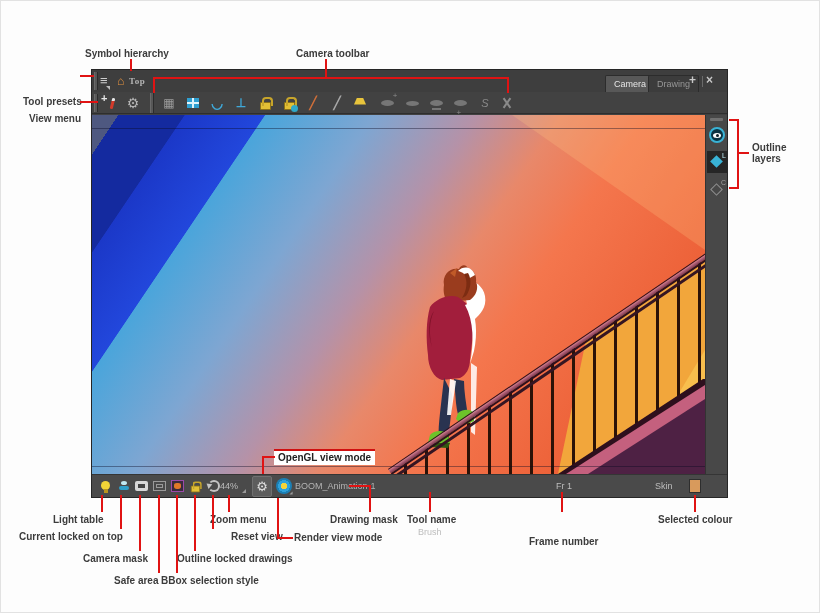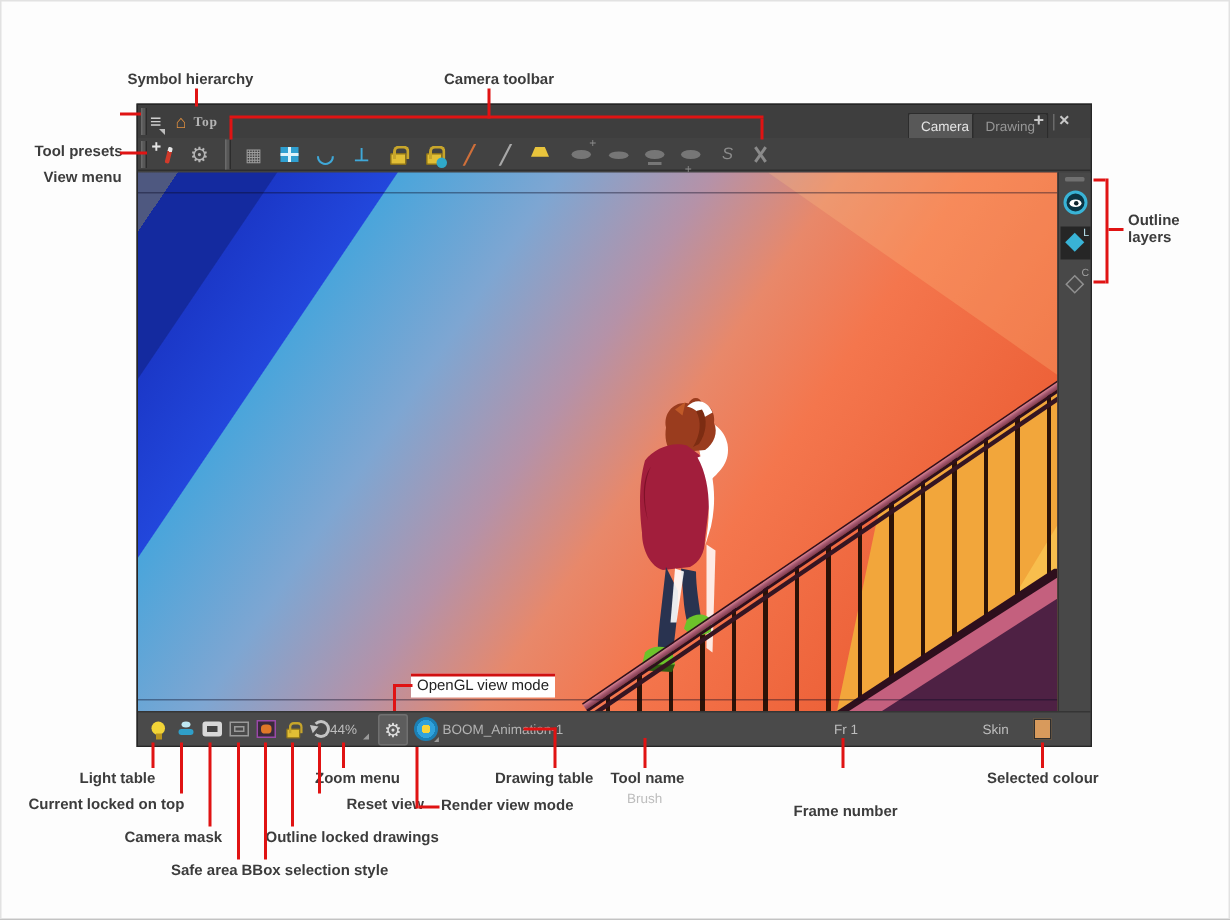--- a/index.html
+++ b/index.html
@@ -82,21 +82,21 @@
   .bboxico { position:relative; width:13px; height:12px; border:1px solid #9a4aa8; background:#3a2a3c; }
   .bboxico:after { content:""; position:absolute; left:2px; top:2px; width:7px; height:6px; border-radius:40%; background:#e07828; }
   .locksm { transform:scale(.85); }
   .resetico { position:relative; width:12px; height:12px; border:2px solid #c4c4c4; border-radius:50%; border-left-color:transparent; }
   .resetico:after { content:""; position:absolute; left:-4px; top:0px; width:0; height:0; border-top:3px solid transparent; border-bottom:3px solid transparent; border-right:5px solid #c4c4c4; transform:rotate(40deg); }
   .ddcaret { position:absolute; width:0; height:0; border-left:4px solid transparent; border-bottom:4px solid #9a9a9a; }
   .gearbtn { position:absolute; left:160px; top:1px; width:20px; height:21px; background:#5d5d5d; border:1px solid #707070; border-radius:2px; color:#dedede; font-size:13px; line-height:19px; text-align:center; }
   .renderbtn { position:absolute; left:184px; top:3px; width:16px; height:16px; border-radius:50%;
       background:radial-gradient(circle at 50% 50%, #f5d43a 0 3px, #2fa2dc 3px 6px, #1b7fb4 6px 8px); }
   .swatch { position:absolute; width:12px; height:14px; border:1px solid #2e2e2e; }
-  .opengl-box { position:absolute; background:#fff; border-top:2px solid #d01010; padding:1px 4px 2px 4px; font-size:10px; color:#222; white-space:nowrap; }
+  .opengl-box { position:absolute; background:#fff; border-top:2px solid #d01010; padding:1px 4px 2px 4px; font-size:10px; color:#222; white-space:nowrap;font-weight:bold; }
 </style>
 </head>
 <body>
 
 <div id="page">
 
   <div id="panel">
 
     <div class="row-header">
       <div class="grip" style="left:2px; top:2px; height:18px;"></div>
@@ -249,21 +249,21 @@
   </div>
 
   <div class="lbl" style="left:84px; top:47px;">Symbol hierarchy</div>
   <div class="lbl" style="left:295px; top:47px;">Camera toolbar</div>
   <div class="lbl" style="left:28px; top:69px;margin-top:43px;">View menu</div>
   <div class="lbl" style="left:22px; top:95px;">Tool presets</div>
   <div class="lbl wrap" style="left:751px; top:141px; width:52px;">Outline layers</div>
   <div class="opengl-box" style="left:273px; top:448px;">OpenGL view mode</div>
   <div class="lbl" style="left:52px; top:513px;">Light table</div>
   <div class="lbl" style="left:209px; top:513px;">Zoom menu</div>
-  <div class="lbl" style="left:329px; top:513px;">Drawing table</div>
+  <div class="lbl" style="left:329px; top:513px;">Drawing mask</div>
   <div class="lbl" style="left:406px; top:513px;">Tool name</div>
   <div class="lbl" style="left:528px; top:513px;margin-top:22px;">Frame number</div>
   <div class="lbl" style="left:657px; top:513px;">Selected colour</div>
   <div class="lbl" style="left:18px; top:530px;">Current locked on top</div>
   <div class="lbl" style="left:192px; top:530px;padding-left:38px;">Reset view</div>
   <div class="lbl" style="left:293px; top:531px;">Render view mode</div>
   <div class="lbl" style="left:82px; top:552px;">Camera mask</div>
   <div class="lbl" style="left:176px; top:552px;">Outline locked drawings</div>
   <div class="lbl" style="left:113px; top:574px;">Safe area</div>
   <div class="lbl" style="left:160px; top:574px;">BBox selection style</div>

